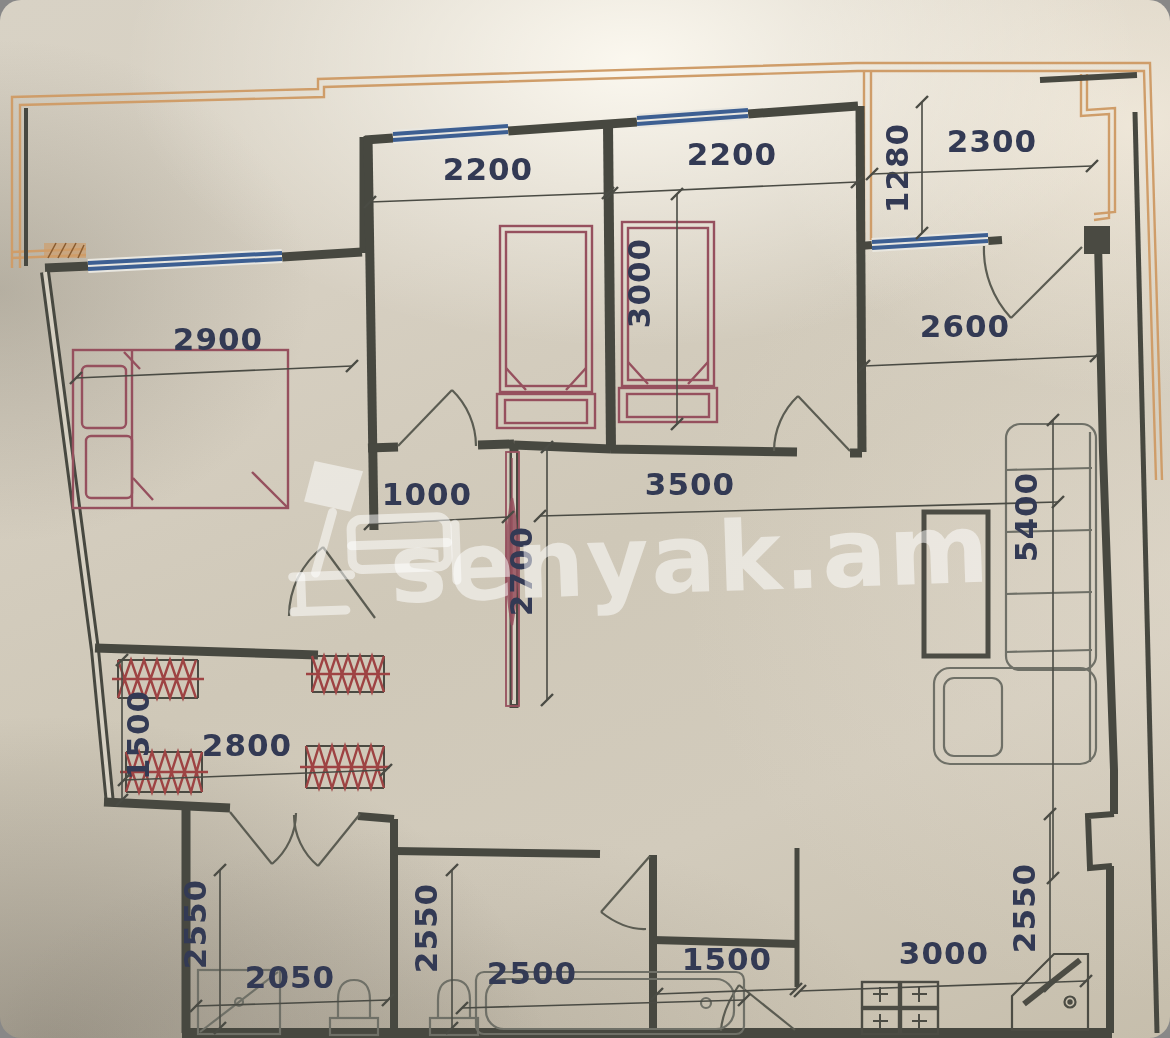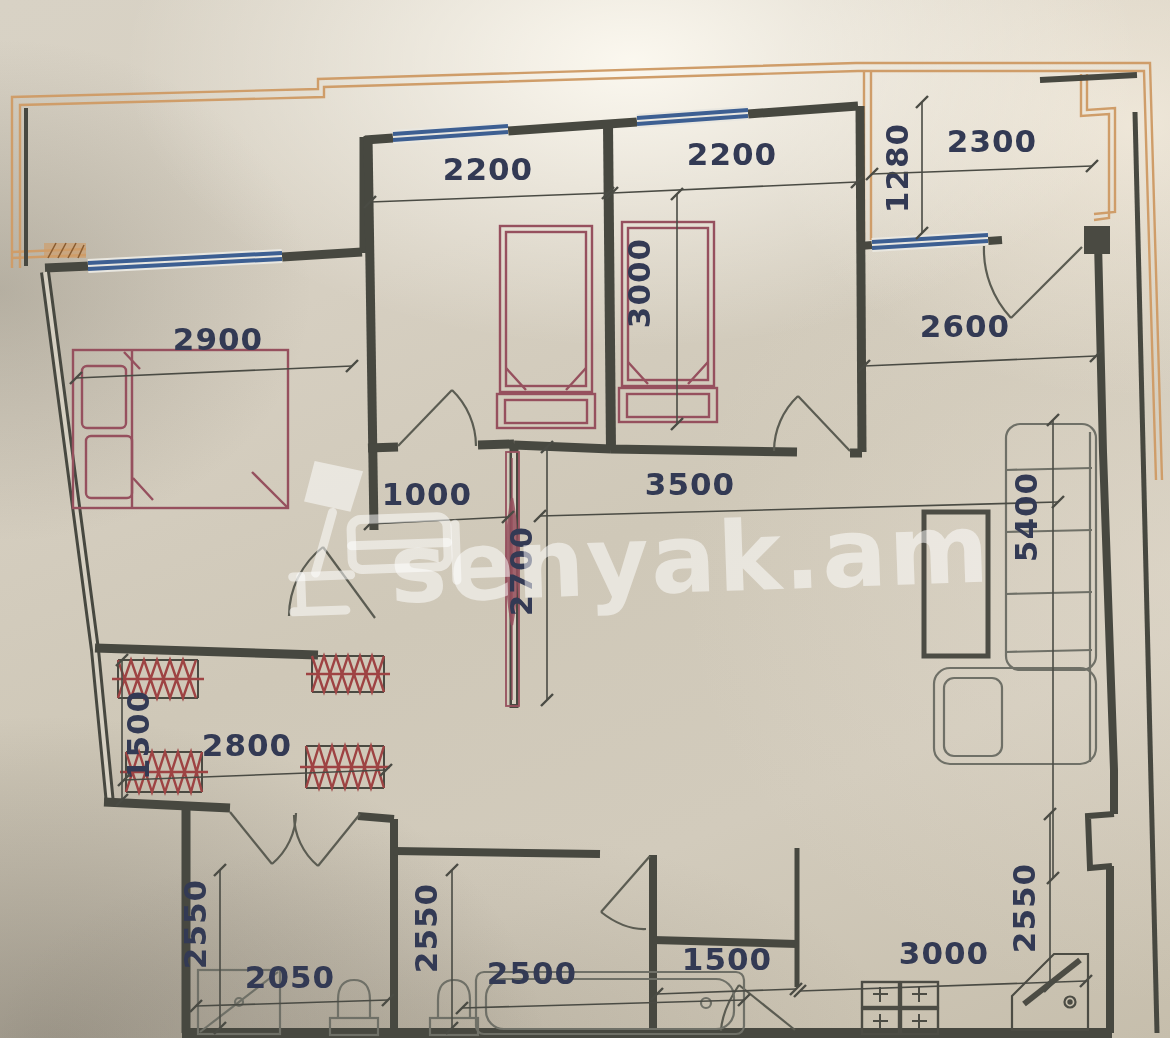--- a/index.html
+++ b/index.html
@@ -7,20 +7,21 @@
     position:relative;width:1170px;height:1038px;overflow:hidden;
     font-family:"DejaVu Sans","Liberation Sans",sans-serif;
     background:
       radial-gradient(820px 460px at 54% 6%, rgba(255,252,244,.9), rgba(255,255,255,0) 62%),
       radial-gradient(560px 420px at 97% 12%, rgba(250,242,228,.7), rgba(255,255,255,0) 65%),
       radial-gradient(700px 620px at 100% 55%, rgba(228,220,206,.5), rgba(255,255,255,0) 70%),
       radial-gradient(760px 520px at 4% 102%, rgba(62,56,46,.38), rgba(0,0,0,0) 66%),
       radial-gradient(520px 420px at 0% 28%, rgba(95,90,76,.28), rgba(0,0,0,0) 60%),
       radial-gradient(640px 300px at 38% 100%, rgba(120,112,96,.22), rgba(0,0,0,0) 70%),
       linear-gradient(158deg,#d8d2c5 0%,#d6cfc1 28%,#cfc8b8 52%,#d2cbbc 74%,#c6beac 100%);
+    border-radius: 21px;
   }
   svg{position:absolute;inset:0;}
   .wm-text{
     font-family:"DejaVu Sans","Liberation Sans",sans-serif;
     font-weight:bold;
     fill:var(--wm, rgba(255,255,255,.52));
   }
   .dim-text{
     font-family:"DejaVu Sans","Liberation Sans",sans-serif;
     font-weight:600;

